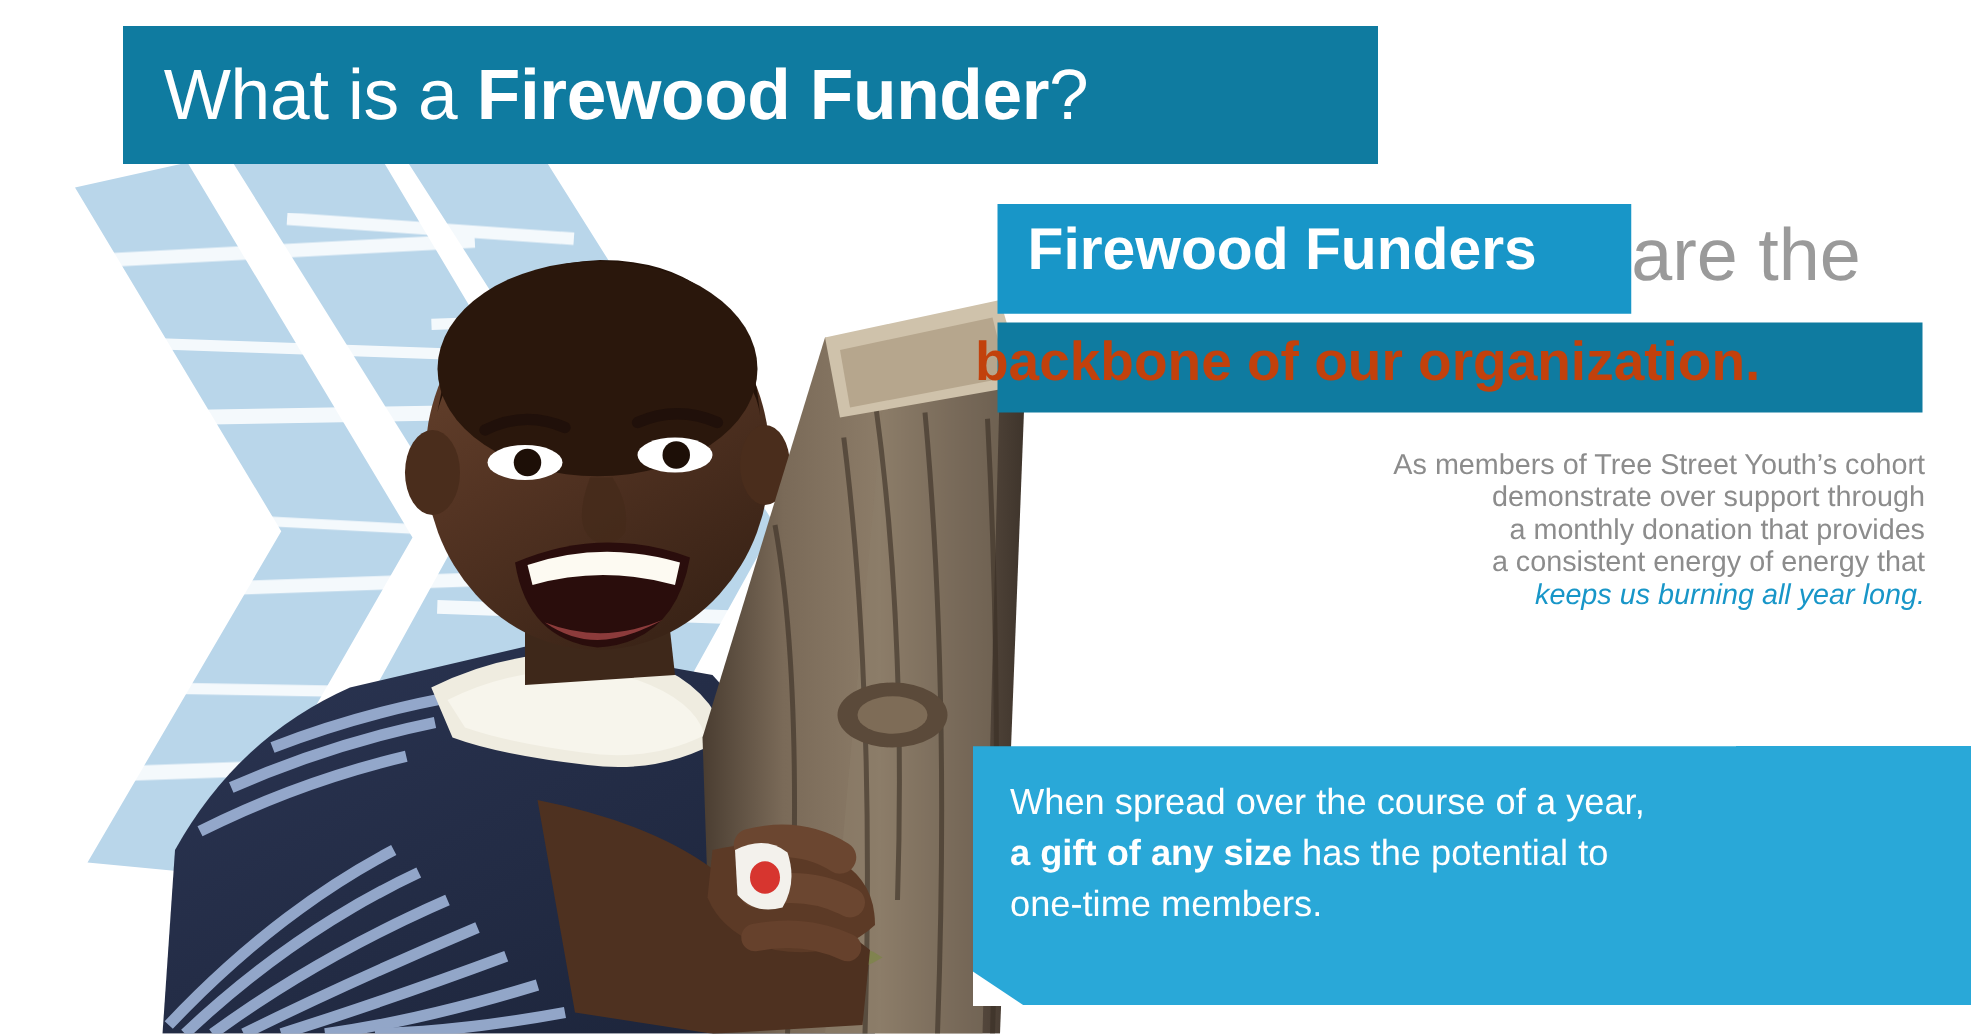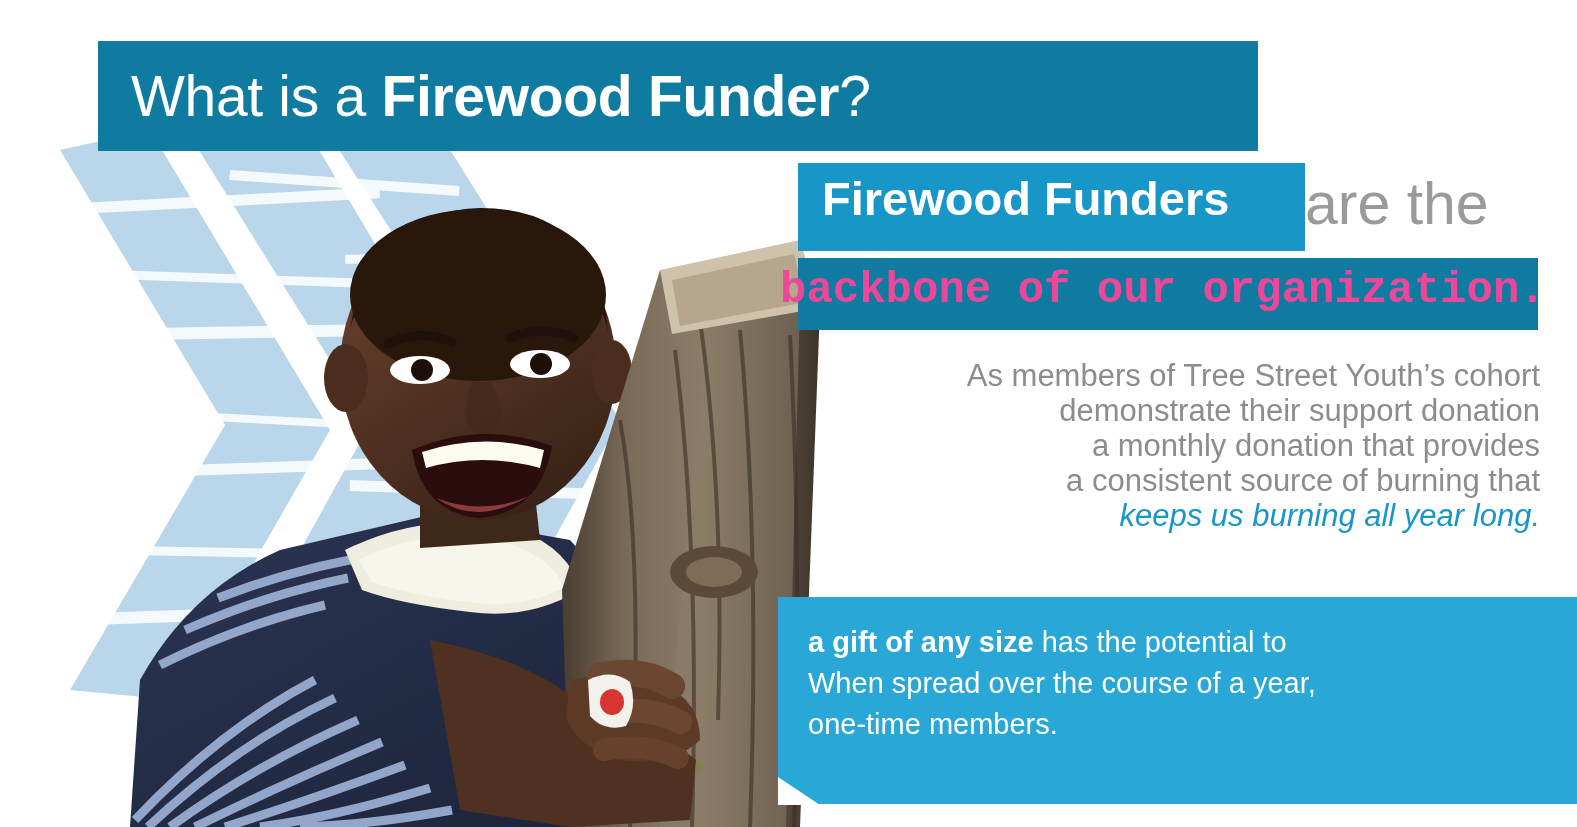--- a/index.html
+++ b/index.html
@@ -36,28 +36,27 @@
     width: 800px;
     height: 707px;
     overflow: hidden;
   }
 
   
   .title-bar {
     position: absolute;
     left: 98px;
     top: 21px;
-    width: 1160px;
+    width: 1004px;
     height: 110px;
     background: #0f7ba0;
     display: flex;
     align-items: center;
     padding-left: 33px;
     box-sizing: border-box;
-    margin-top: 20px;
   }
   .title-text {
     color: #ffffff;
     font-size: 57px;
     line-height: 1;
     letter-spacing: -0.3px;
     white-space: nowrap;
   }
   .title-text .light { font-weight: 400; }
   .title-text .bold { font-weight: 700; }
@@ -98,35 +97,34 @@
     width: 740px;
     height: 72px;
     background: #0f7ba0;
   }
   .headline-2-text {
     position: absolute;
     left: 780px;
     top: 268px;
     font-size: 44px;
     font-weight: 700;
-    color: #ec4899;
+    color: #c2410c;
     line-height: 1;
     white-space: nowrap;
-    font-family: Liberation Mono, monospace;
   }
 
   
   .body-para {
     position: absolute;
     left: 880px;
     top: 358px;
     width: 660px;
     text-align: right;
     color: #8c8c8c;
-    font-size: 31px;
+    font-size: 23px;
     line-height: 1.13;
     font-weight: 400;
   }
   .body-para .accent-bold {
     color: #0f7ba0;
     font-weight: 700;
   }
   .body-para .accent-italic {
     color: #1896c8;
     font-weight: 400;
@@ -299,26 +297,26 @@
 
   <div class="headline-1"></div>
   <div class="headline-1-text">Firewood Funders</div>
   <div class="headline-1-tail"> are the</div>
 
   <div class="headline-2"></div>
   <div class="headline-2-text">backbone of our organization.</div>
 
   <div class="body-para">
     <div>As members of Tree Street Youth’s cohort</div>
-    <div>demonstrate their support donation</div>
+    <div>demonstrate over support through</div>
     <div>a monthly donation that provides</div>
-    <div>a consistent source of burning that</div>
+    <div>a consistent energy of energy that</div>
     <div class="accent-italic">keeps us burning all year long.</div>
   </div>
 
   <div class="bottom-panel"></div>
   <div class="bottom-text">
+    <div>When spread over the course of a year,</div>
     <div><b>a gift of any size</b><span> has the potential to</span></div>
-    <div>When spread over the course of a year,</div>
     <div>one-time members.</div>
   </div>
 
 </div>
 
 </body></html>

